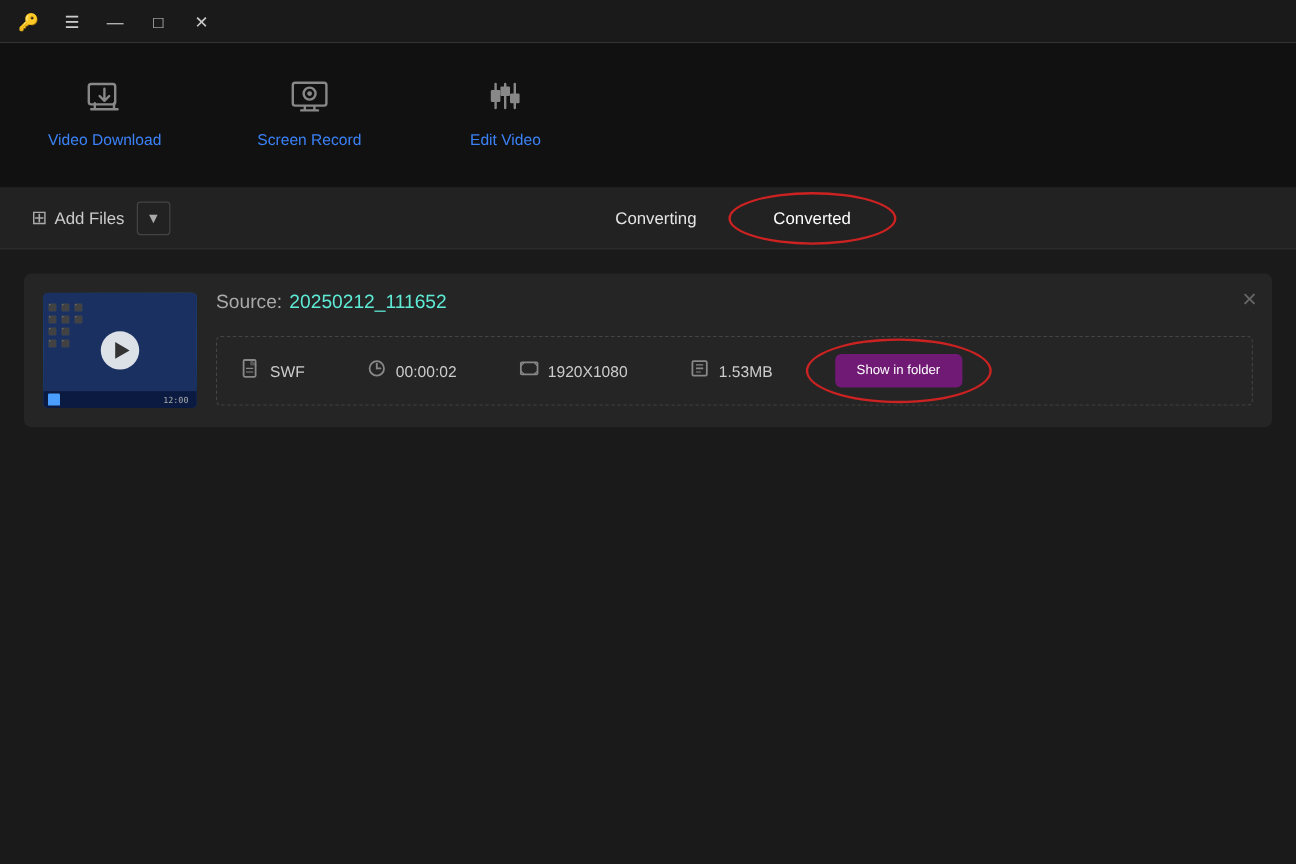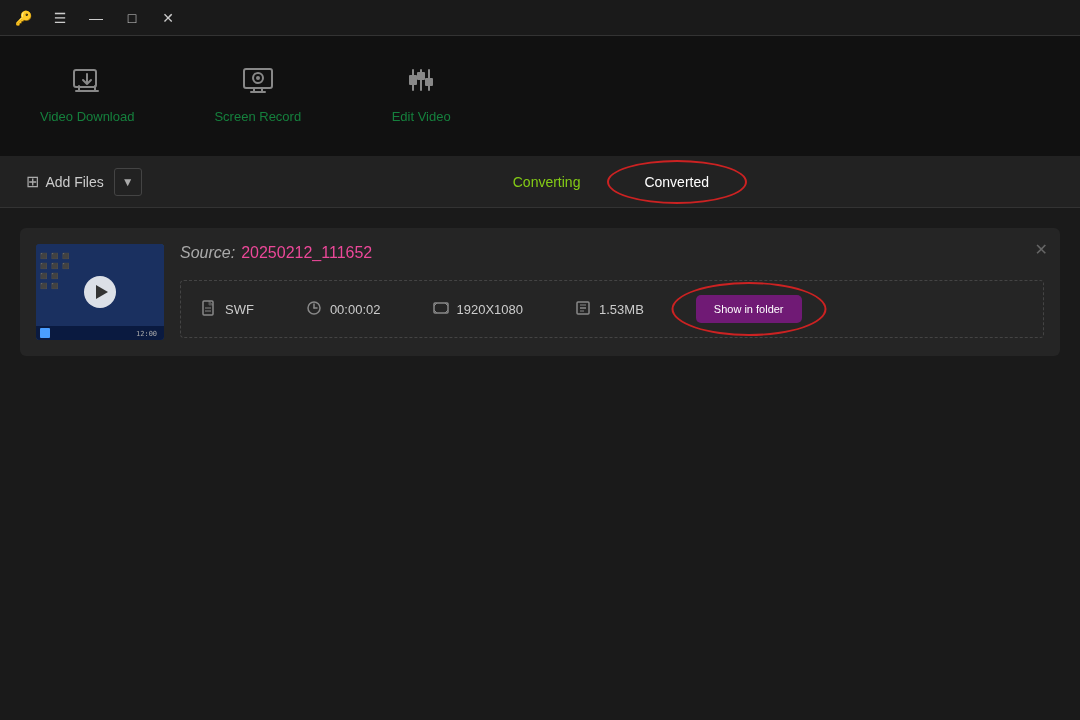--- a/index.html
+++ b/index.html
@@ -60,21 +60,21 @@
       align-items: stretch;
     }
     .nav-item {
       display: flex;
       flex-direction: column;
       align-items: center;
       justify-content: center;
       gap: 8px;
       padding: 0 40px;
       cursor: pointer;
-      color: #15803d;
+      color: #3b82f6;
       font-size: 13px;
       position: relative;
       border-bottom: 3px solid transparent;
       min-width: 160px;
     }
     .nav-item.active {
       background: #222;
       color: #4a9eff;
       border-bottom: 3px solid #4a9eff;
     }
@@ -119,21 +119,21 @@
 
     .tab-group {
       display: flex;
       margin-left: auto;
       margin-right: auto;
       gap: 0;
     }
     .tab-btn {
       padding: 8px 32px;
       font-size: 14px;
-      color: #84cc16;
+      color: #e5e5e5;
       cursor: pointer;
       border: none;
       background: transparent;
       border-radius: 4px;
     }
     .tab-btn.active {
       color: #fff;
       font-weight: 500;
     }
     .converted-tab-wrapper {
@@ -164,24 +164,23 @@
       background: #252525;
       border-radius: 6px;
       padding: 16px;
       display: flex;
       align-items: flex-start;
       gap: 16px;
       position: relative;
     }
     .source-label {
       color: #aaa;
-      font-style: italic;
     }
     .source-name {
-      color: #ec4899;
+      color: #5eead4;
       font-weight: 500;
     }
     .file-card-close {
       position: absolute;
       top: 12px;
       right: 12px;
       color: #666;
       cursor: pointer;
       font-size: 16px;
     }

